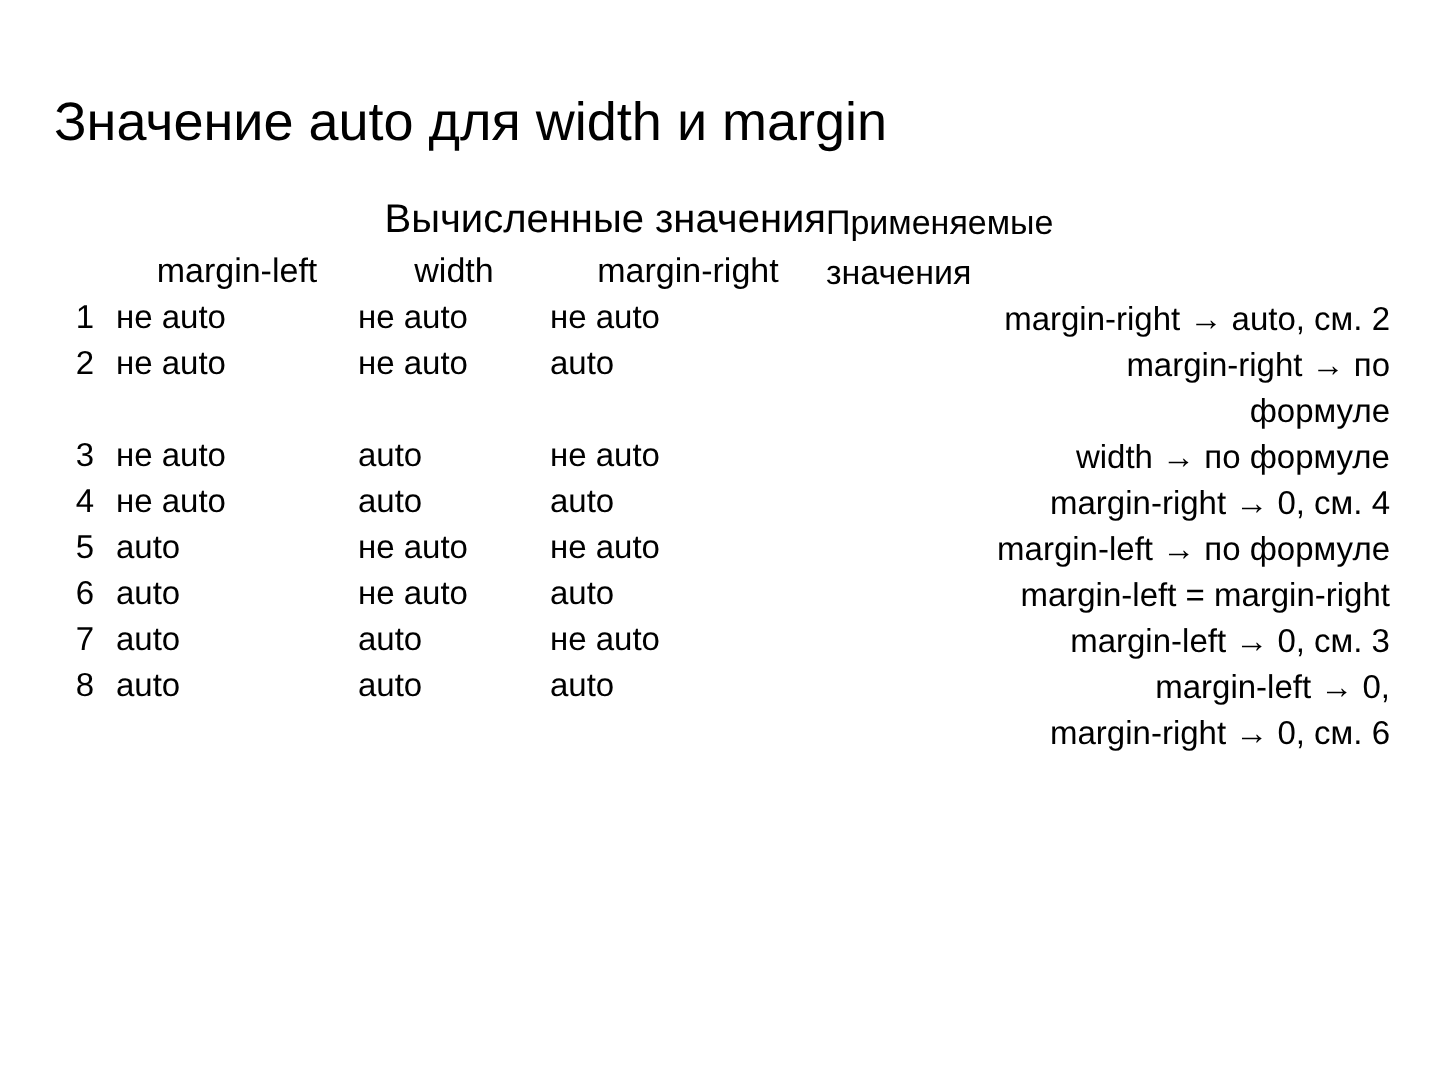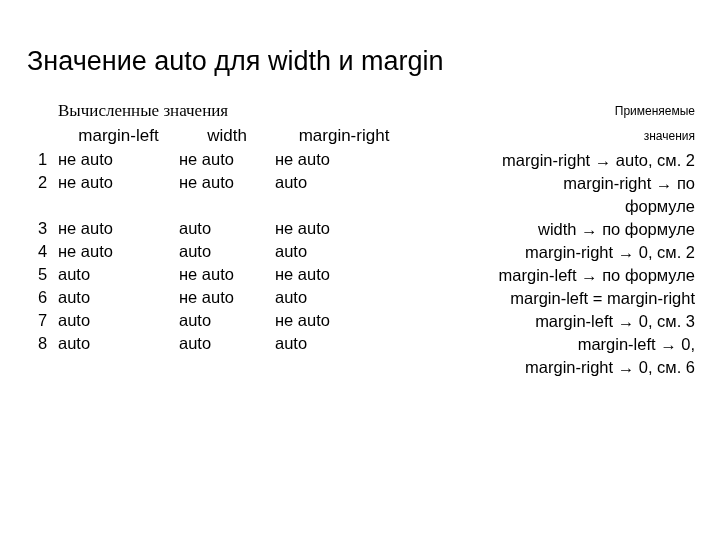--- a/index.html
+++ b/index.html
@@ -64,35 +64,34 @@
   }
 
   
   .cell {
     padding: 5px 7px 6px 7px;
     line-height: 21px;
   }
 
   
   .hdr-group {
-    text-align: left;
-    font-size: 17px;
+    text-align: right;
+    font-size: 20px;
     padding: 6px 6px 7px 6px;
     line-height: 23px;
-    font-family: Liberation Serif, serif;
   }
   .hdr-sub {
     text-align: center;
     font-size: 17px;
     padding: 5px 6px 7px 6px;
     line-height: 23px;
   }
   .hdr-applied {
-    text-align: right;
-    font-size: 12px;
+    text-align: left;
+    font-size: 17px;
     line-height: 25px;
     padding: 6px 8px 6px 8px;
     vertical-align: middle;
   }
 
   
   .bl { border-left: 1.5px solid #3f3f3f; }
   .bb { border-bottom: 1.5px solid #6b6b6b; }
   .bt { border-top: 1.5px solid #6b6b6b; }
 
@@ -181,21 +180,21 @@
           <div></div>
         </td>
       </tr>
 
       <tr>
         <td class="num bt">4</td>
         <td class="val bl bt">не auto</td>
         <td class="val bl bt">auto</td>
         <td class="val bl bt">auto</td>
         <td class="applied bl bt">
-          <div>margin-right → 0, см. 2</div>
+          <div>margin-right → 0, см. 4</div>
           <div></div>
         </td>
       </tr>
 
       <tr>
         <td class="num bt">5</td>
         <td class="val bl bt">auto</td>
         <td class="val bl bt">не auto</td>
         <td class="val bl bt">не auto</td>
         <td class="applied bl bt">

